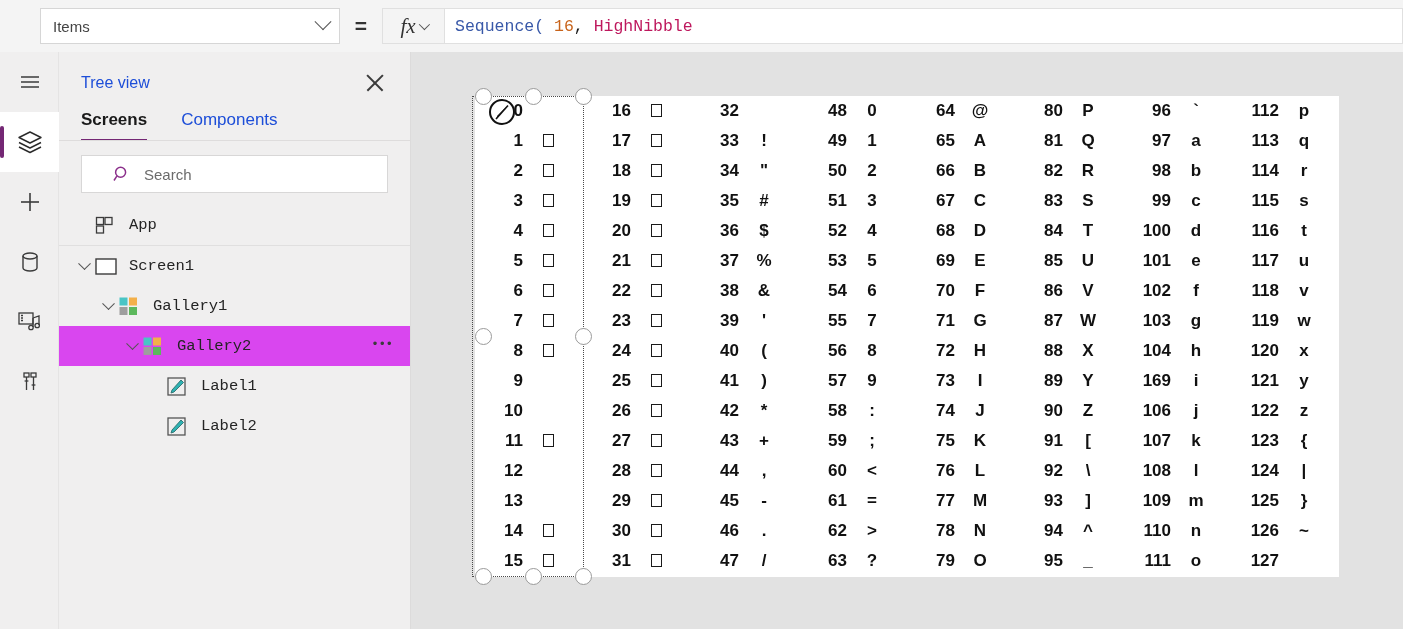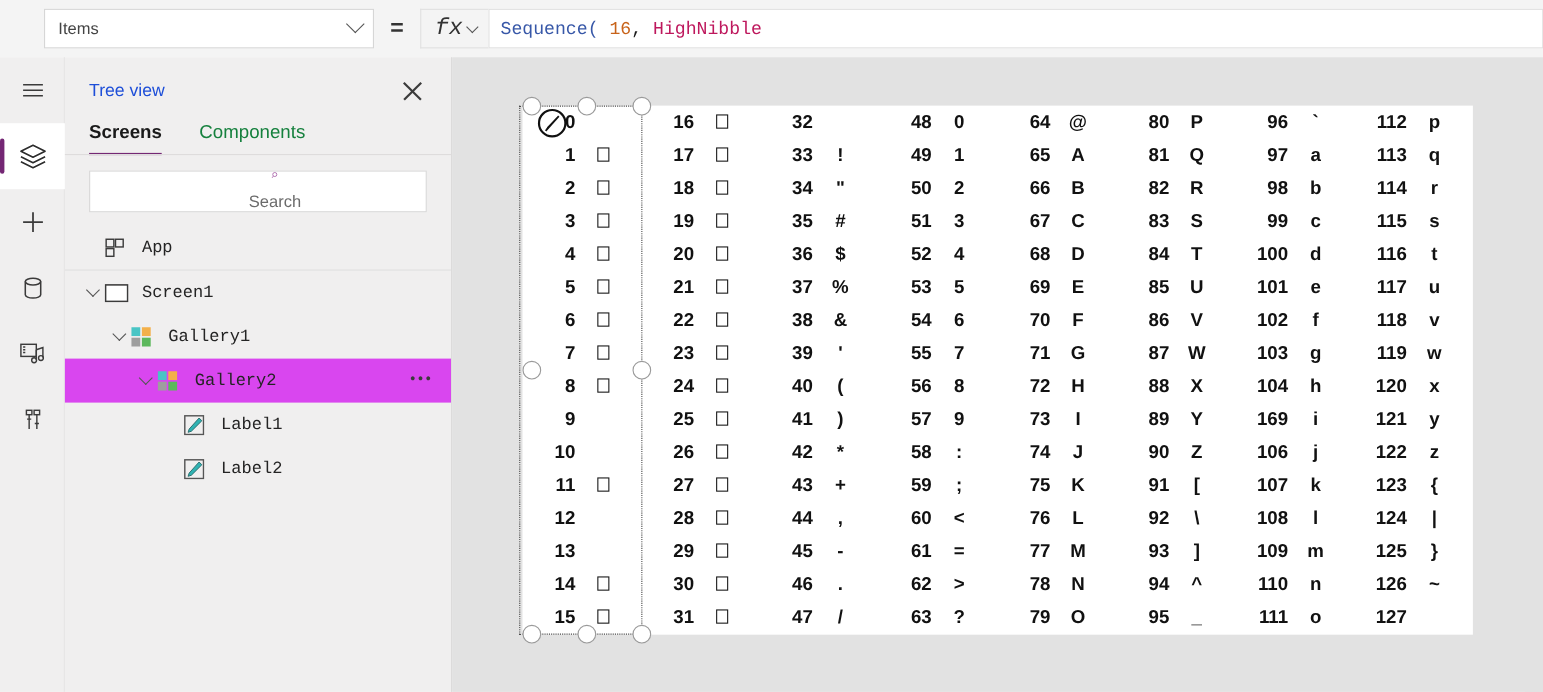--- a/index.html
+++ b/index.html
@@ -33,21 +33,21 @@
     width: 42px; text-align: center;
     font-size: 21px; font-weight: 700; color: #333;
   }
   .fx-btn {
     width: 62px; height: 36px; background: #f4f4f4;
     border: 1px solid #e0e0e0; border-right: none;
     display: flex; align-items: center; justify-content: center; gap: 3px;
     cursor: pointer;
   }
   .fx-btn .fx {
-    font-family: Liberation Mono, monospace; font-style: italic;
+    font-family: Liberation Serif, serif; font-style: italic;
     font-size: 21px; color: #333;
   }
   .fx-btn .chev2 {
     width: 8px; height: 8px;
     border-right: 1.3px solid #555; border-bottom: 1.3px solid #555;
     transform: rotate(45deg) translateY(-2px);
   }
   .formula-input {
     flex: 1; height: 36px; background: #ffffff;
     border: 1px solid #e0e0e0;
@@ -92,33 +92,32 @@
   }
   .close-x::before, .close-x::after {
     content: ""; position: absolute; left: 2px; top: 12px;
     width: 22px; height: 1.6px; background: #3b3b3b;
   }
   .close-x::before { transform: rotate(45deg); }
   .close-x::after  { transform: rotate(-45deg); }
 
   .tabs { display: flex; gap: 34px; padding: 14px 22px 0 22px; position: relative; }
   .tab {
-    font-size: 17px; color: #15803d; padding-bottom: 9px; cursor: pointer;
+    font-size: 17px; color: #1d4ed8; padding-bottom: 9px; cursor: pointer;
   }
   .tab.sel { color: #1a1a1a; font-weight: 700; border-bottom: 2.5px solid #742774; }
   .tabs-rule {
     position: absolute; left: 0; right: 0; bottom: 0; height: 1px; background: #dedcdc;
   }
 
   .search-wrap { padding: 14px 22px 0 22px; }
   .search-box {
     height: 38px; background: #ffffff; border: 1px solid #d8d7d7;
     display: flex; align-items: center; padding-left: 31px; gap: 12px;
     cursor: text;
-    flex-direction: column;
   }
   .search-ph { font-size: 15px; color: #6b6b6b; }
 
   .tree-list { margin-top: 12px; }
   .tree-row {
     display: flex; align-items: center; height: 40px;
     padding-right: 16px; cursor: pointer; font-size: 15.5px; color: #242424;
   }
   .tree-row.sel { background: #d946ef; }
   .tree-row .caret {

